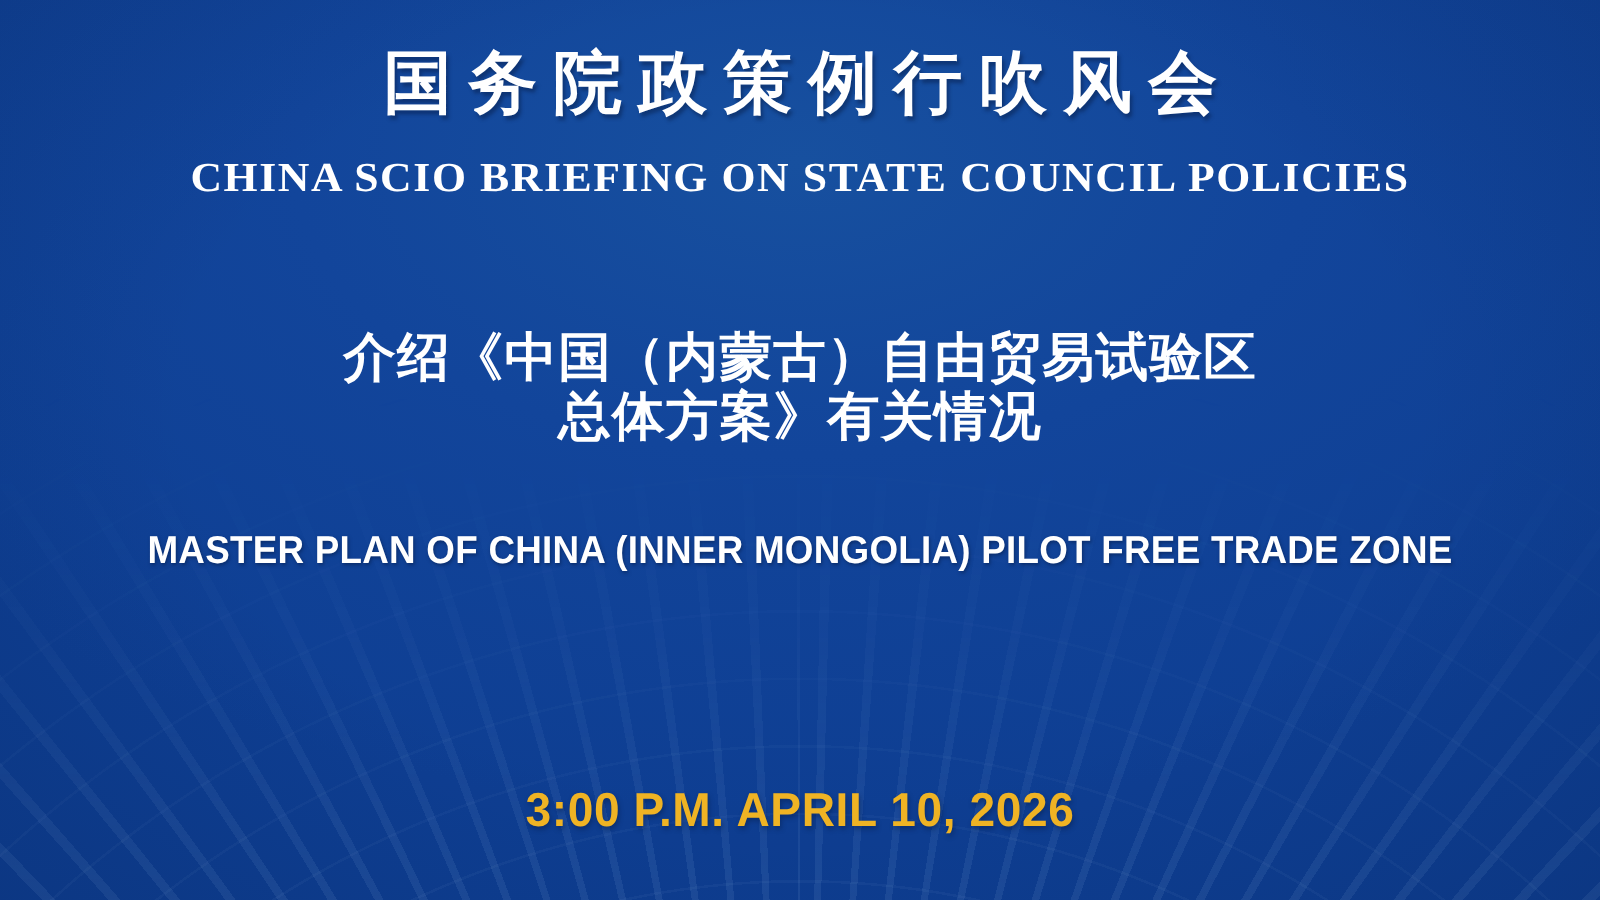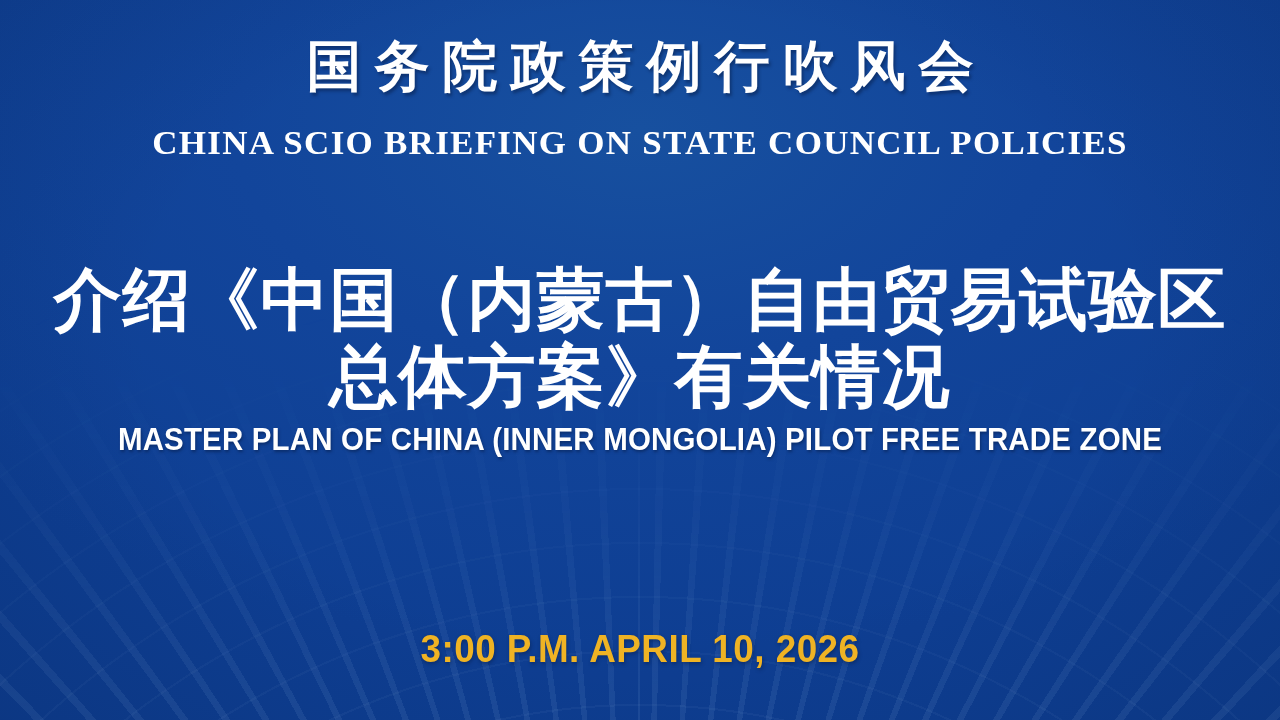--- a/index.html
+++ b/index.html
@@ -123,21 +123,21 @@
   }
 
   
   .title-cn {
     position: absolute;
     top: 262px;
     left: 0;
     right: 0;
     font-family: "DejaVu Sans", "Liberation Sans", sans-serif;
     font-weight: 700;
-    font-size: 68px;
+    font-size: 42px;
     line-height: 1.13;
     letter-spacing: 1px;
     color: #ffffff;
     text-shadow:
        3px 4px 0 #0a3display,
        3px 4px 0 rgba(8,45,112,0.95),
        5px 6px 5px rgba(5,26,68,0.5);
     white-space: pre-line;
   }
   .title-en {

